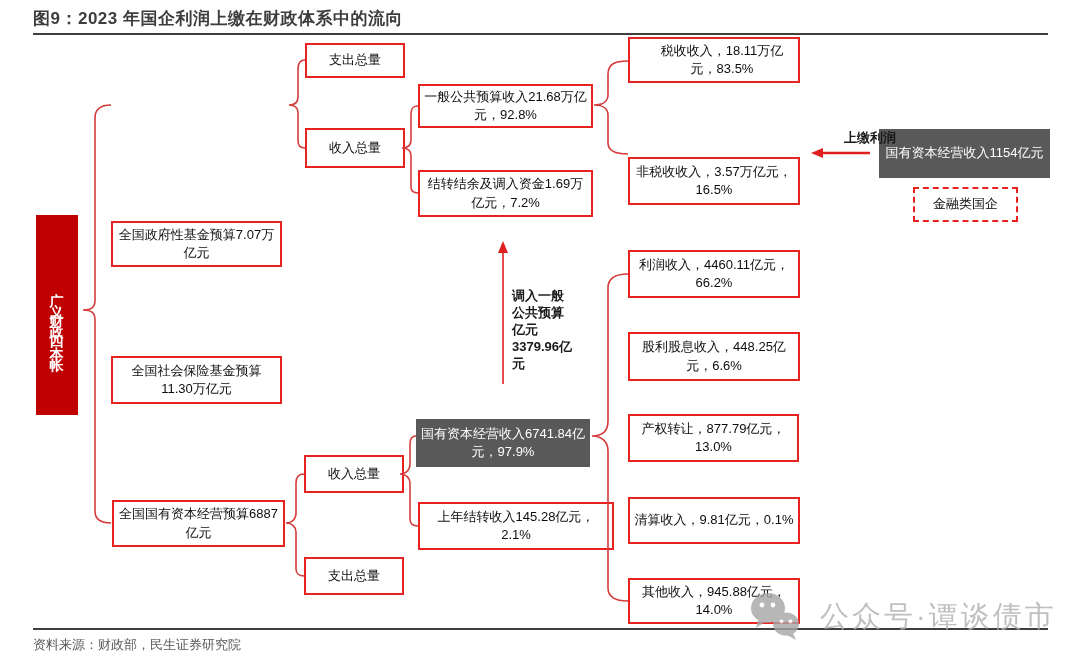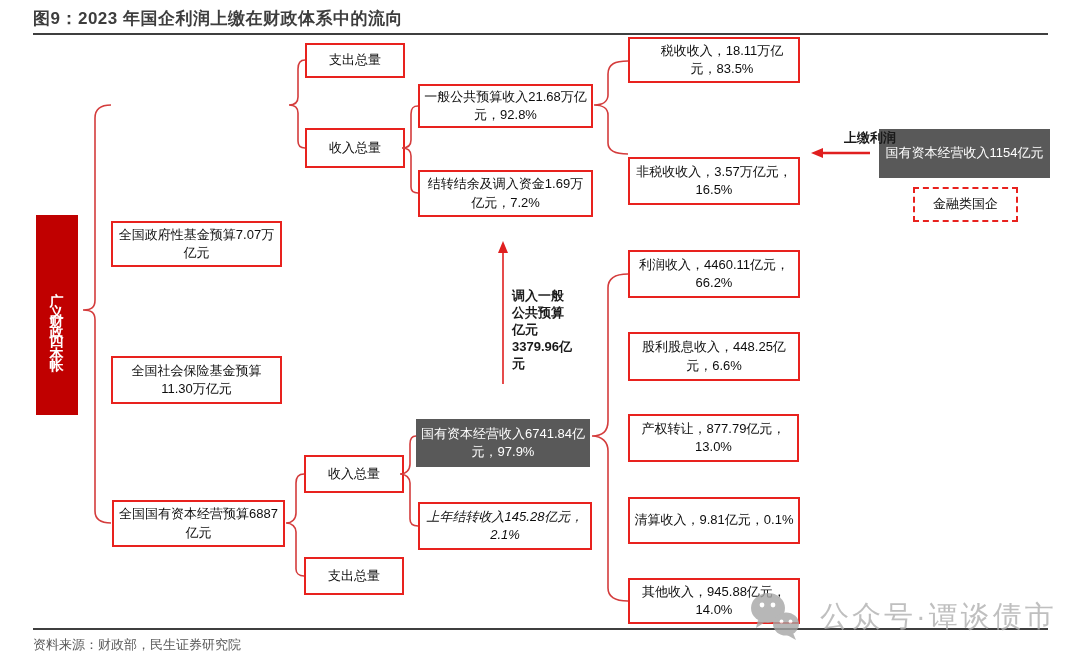--- a/index.html
+++ b/index.html
@@ -86,21 +86,21 @@
   <div class="box" style="left:304px;top:557px;width:100px;height:38px;">支出总量</div>
 
   <div class="box" style="left:418px;top:84px;width:175px;height:44px;">一般公共预算收入21.68万亿元，92.8%</div>
   <div class="box" style="left:418px;top:170px;width:175px;height:47px;">结转结余及调入资金1.69万亿元，7.2%</div>
   <div class="box" style="left:628px;top:37px;width:172px;height:46px;padding-left:20px;">税收收入，18.11万亿元，83.5%</div>
   <div class="box" style="left:628px;top:144px;width:172px;height:48px;margin-top:13px;">非税收收入，3.57万亿元，16.5%</div>
 
   <div class="box dark" style="left:879px;top:129px;width:171px;height:49px;">国有资本经营收入1154亿元</div>
   <div class="box dashed" style="left:913px;top:187px;width:105px;height:35px;">金融类国企</div>
   <div class="box dark" style="left:416px;top:419px;width:174px;height:48px;">国有资本经营收入6741.84亿元，97.9%</div>
-  <div class="box" style="left:418px;top:502px;width:174px;height:48px;font-style:italic;">上年结转收入145.28亿元，2.1%</div>
+  <div class="box" style="left:418px;top:502px;width:196px;height:48px;">上年结转收入145.28亿元，2.1%</div>
 
   <div class="box" style="left:628px;top:250px;width:172px;height:48px;">利润收入，4460.11亿元，66.2%</div>
   <div class="box" style="left:628px;top:332px;width:172px;height:49px;">股利股息收入，448.25亿元，6.6%</div>
   <div class="box" style="left:628px;top:414px;width:171px;height:48px;">产权转让，877.79亿元，13.0%</div>
   <div class="box" style="left:628px;top:497px;width:172px;height:47px;">清算收入，9.81亿元，0.1%</div>
   <div class="box" style="left:628px;top:578px;width:172px;height:46px;">其他收入，945.88亿元，14.0%</div>
 
   <div class="freelabel" style="left:844px;top:129px;">上缴利润</div>
   <div class="note" style="left:512px;top:287px;width:80px;">调入一般
 公共预算

